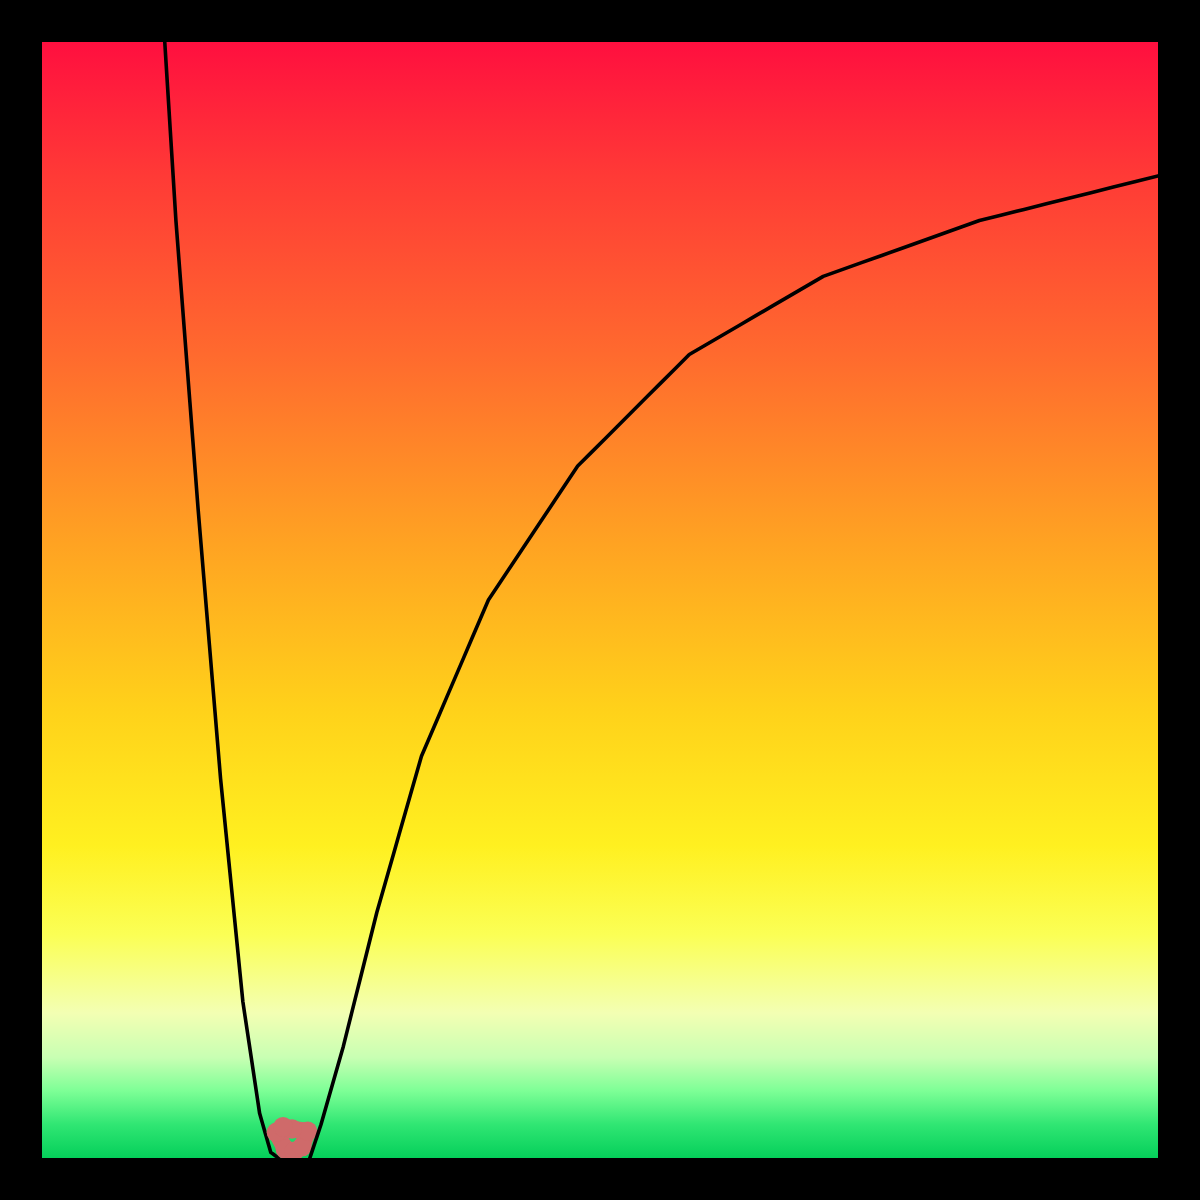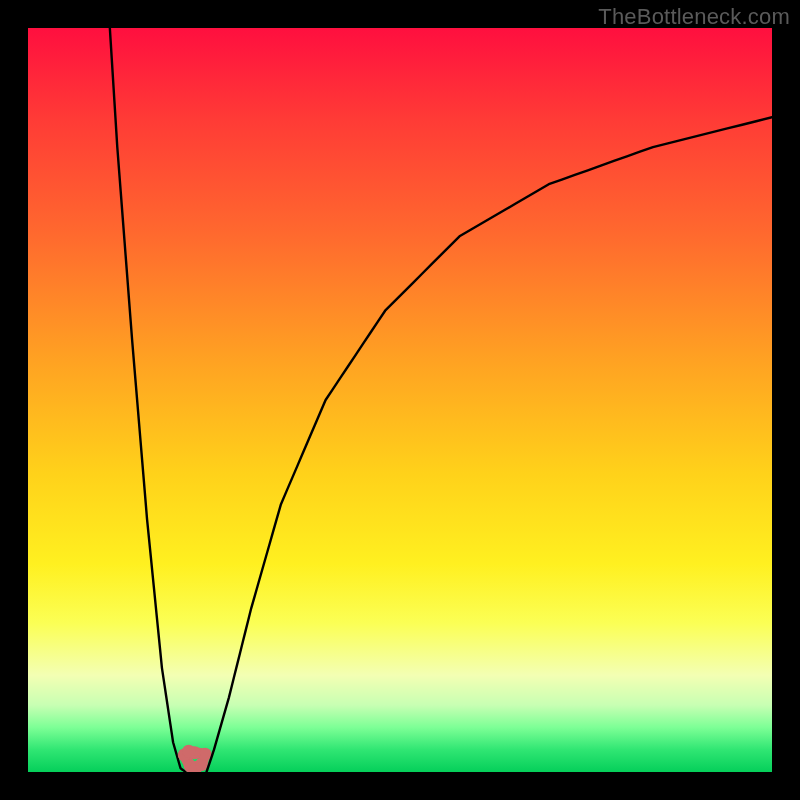--- a/index.html
+++ b/index.html
@@ -57,21 +57,20 @@
     top: 0;
     width: 744px;
     height: 744px;
   }
 </style>
 </head>
 <body>
 
 <div class="frame">
 
-  <div class="watermark">TheBottleneck.com</div>
 
   <div class="plot">
     <svg class="curves" viewBox="0 0 744 744" preserveAspectRatio="none">
       <g id="svg-root">
           <path d="M81.84 0.00 L82.77 14.88 L83.70 29.76 L84.63 44.64 L85.56 59.52 L86.49 74.40 L87.42 89.28 L88.35 104.16 L89.28 119.04 L91.14 143.22 L93.00 167.40 L94.86 191.58 L96.72 215.76 L98.58 239.94 L100.44 264.12 L102.30 288.30 L104.16 312.48 L106.02 334.80 L107.88 357.12 L109.74 379.44 L111.60 401.76 L113.46 424.08 L115.32 446.40 L117.18 468.72 L119.04 491.04 L120.90 509.64 L122.76 528.24 L124.62 546.84 L126.48 565.44 L128.34 584.04 L130.20 602.64 L132.06 621.24 L133.92 639.84 L135.31 649.14 L136.71 658.44 L138.11 667.74 L139.50 677.04 L140.89 686.34 L142.29 695.64 L143.69 704.94 L145.08 714.24 L146.01 717.50 L146.94 720.75 L147.87 724.00 L148.80 727.26 L149.73 730.51 L150.66 733.77 L151.59 737.02 L152.52 740.28 L153.17 740.75 L153.82 741.21 L154.47 741.67 L155.12 742.14 L155.78 742.61 L156.43 743.07 L157.08 743.53 L157.73 744.00" fill="none" stroke="#000000" stroke-width="2.4" stroke-linecap="round" stroke-linejoin="round"></path>
           <path d="M156.24 726.89 L162.19 738.05 L168.14 739.54 L173.35 736.56 L177.07 726.14 L166.66 724.66 L160.70 723.17" fill="none" stroke="#cf6a6a" stroke-width="11" stroke-linecap="round" stroke-linejoin="round"></path>
           <circle cx="156.24" cy="726.89" r="6.5" fill="#cf6a6a"></circle>
           <circle cx="162.19" cy="738.05" r="6.5" fill="#cf6a6a"></circle>
           <circle cx="168.14" cy="739.54" r="6.5" fill="#cf6a6a"></circle>
           <circle cx="173.35" cy="736.56" r="6.5" fill="#cf6a6a"></circle>

